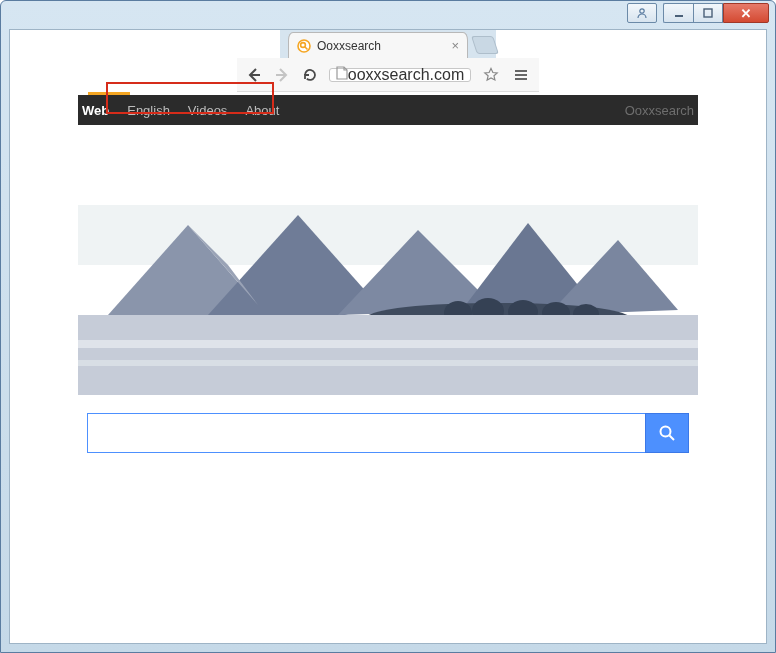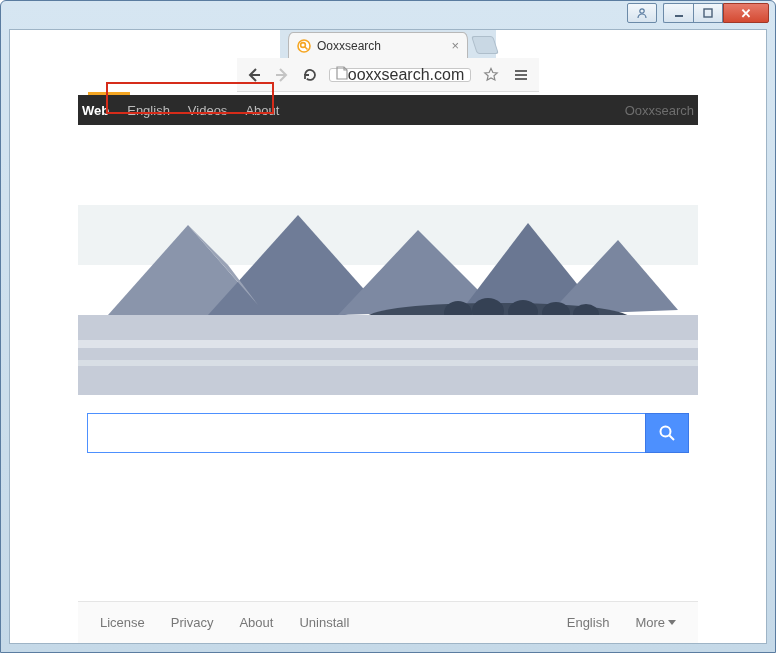--- a/index.html
+++ b/index.html
@@ -173,29 +173,17 @@
           <input class="searchbox" type="text" value="" style="">
           <div class="searchbtn">
             <svg width="18" height="18" viewBox="0 0 18 18">
                 <circle cx="7.5" cy="7.5" r="5" fill="none" stroke="#fff" stroke-width="2"></circle>
                 <line x1="11.5" y1="11.5" x2="16" y2="16" stroke="#fff" stroke-width="2"></line>
               </svg>
           </div>
         </div>
       </div>
 
-      <div class="footer">
-        <span>License</span>
-        <span>Privacy</span>
-        <span>About</span>
-        <span>Uninstall</span>
-        <span class="spacer"></span>
-        <span>English</span>
-        <span class="more">
-          <span>More</span>
-          <span class="caret-down"></span>
-        </span>
-      </div>
     </div>
 
     <div class="redbox" style="left:96px; top:52px; width:168px; height:32px;"></div>
   </div>
 </div>
 
 </body></html>

